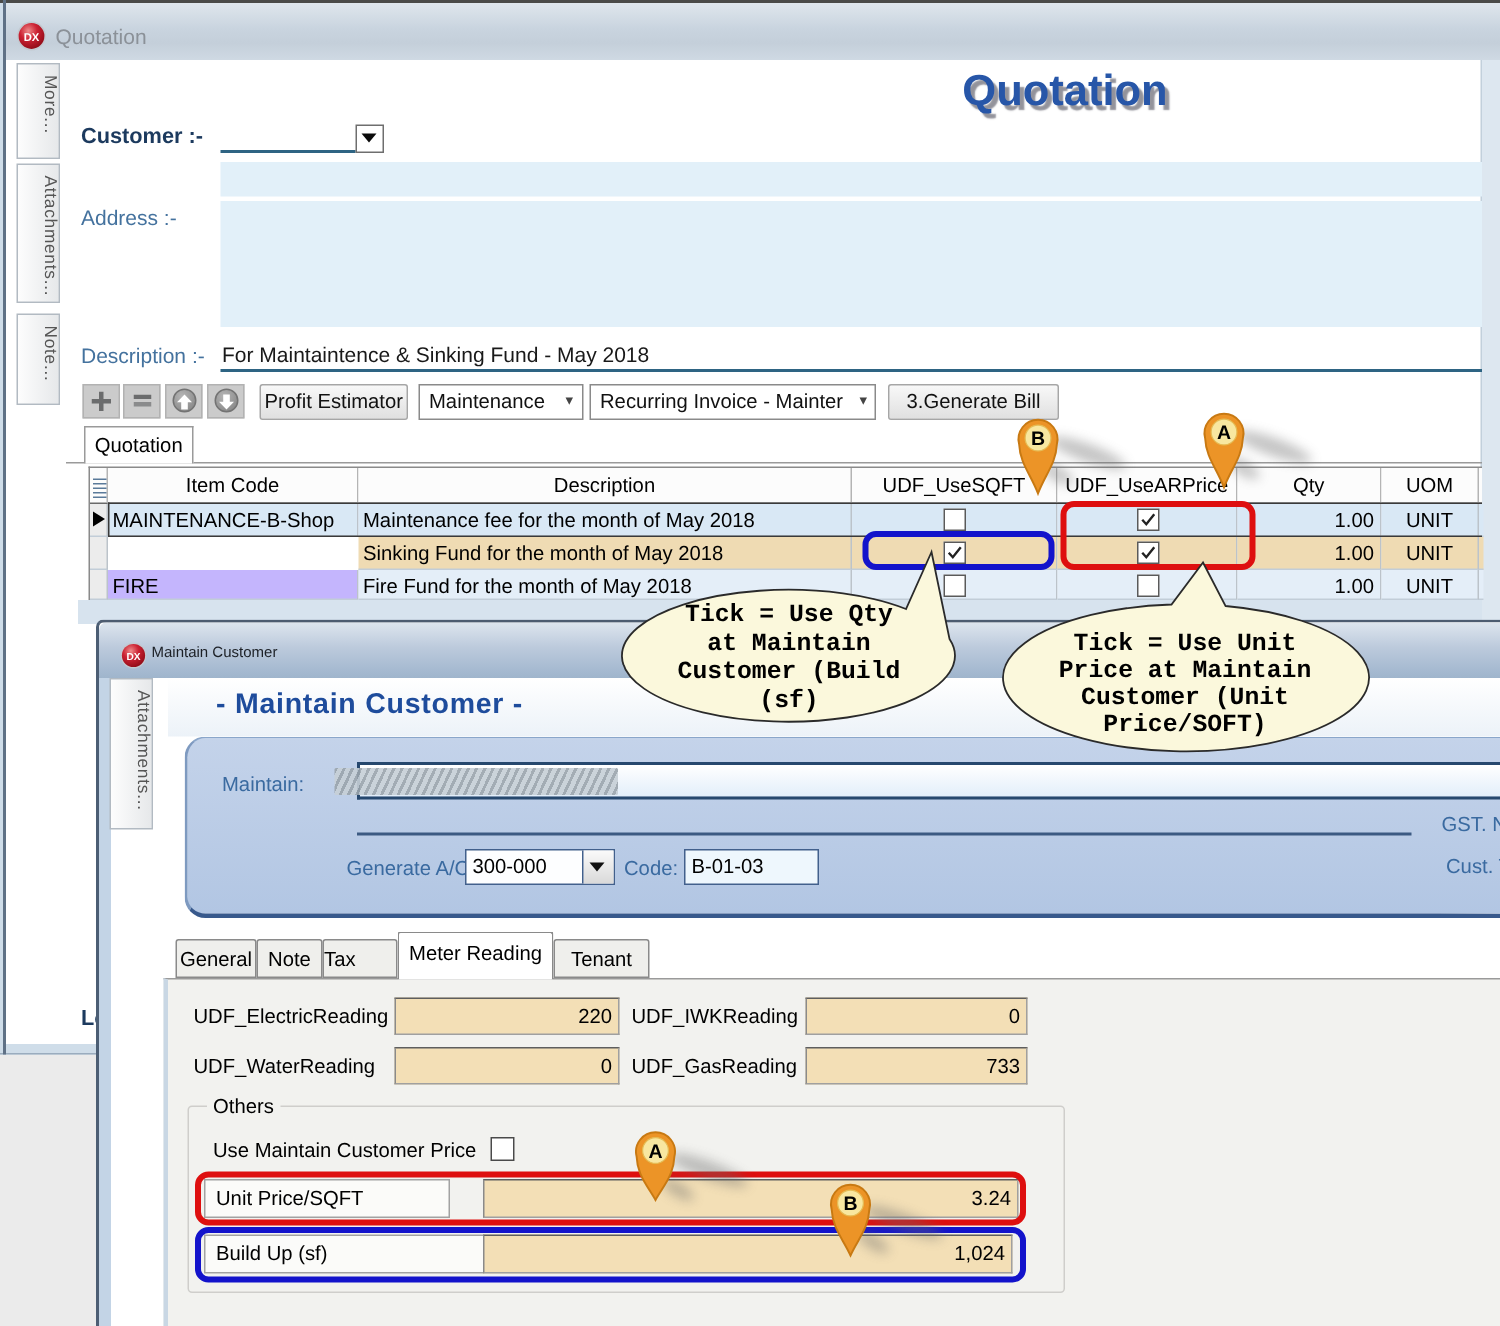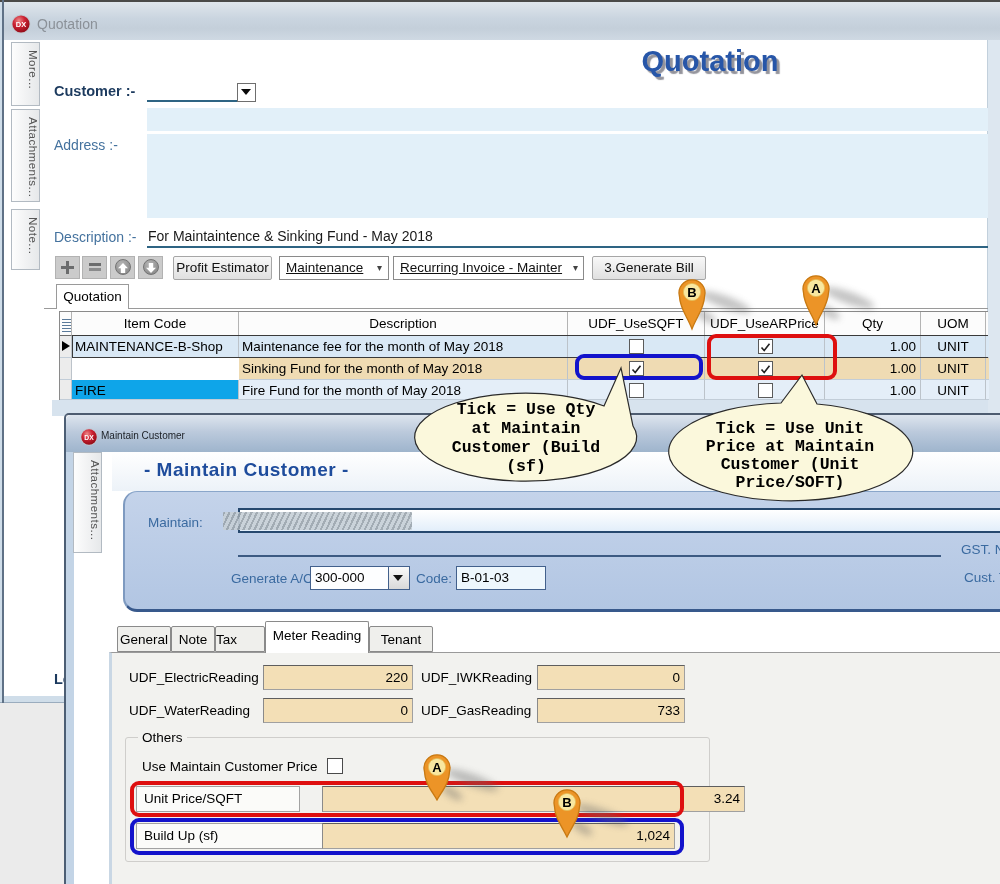--- a/index.html
+++ b/index.html
@@ -7,21 +7,21 @@
   font-family:"Liberation Sans", sans-serif; }
 #stage { position:absolute; left:0; top:0; width:1000px; height:884px; }
 .abs { position:absolute; }
 .vtab { position:absolute; width:29px; background:linear-gradient(90deg,#fdfdfd,#e6e8ea);
   border:1px solid #b2bac2; color:#555; font-size:11.5px;
   writing-mode:vertical-rl; text-align:left; padding-top:7px; padding-left:7px; letter-spacing:0.5px; }
 .bluelab { color:#44729e; font-size:14px; }
 .btn { position:absolute; background:linear-gradient(#f8f8f8,#e0e0e0);
   border:1px solid #a6a6a6; border-radius:2px; font-size:13.5px; color:#111;
   text-align:center; }
-.combo { position:absolute; background:#fff; border:1px solid #8a8a8a; font-size:13.5px; color:#111;text-decoration:underline; }
+.combo { position:absolute; background:#fff; border:1px solid #8a8a8a; font-size:13.5px; color:#111; }
 .gh { position:absolute; height:24px; background:#fcfcfc; border-right:1px solid #b4b4b4;
   font-size:13.5px; color:#000; text-align:center; line-height:24px; }
 .gc { position:absolute; height:22px; font-size:13.5px; color:#000; line-height:21px;
   border-right:1px solid #bcc3ca; border-bottom:1px solid #c2cdd8; padding-left:3px; overflow:hidden; white-space:nowrap;}
 .cb { position:absolute; width:15px; height:15px; background:#fff; border:1px solid #5a5a5a; }
 .tanfield { position:absolute; background:#f3dfb6; border:1px solid #a0a0a0; border-top-color:#5e5e5e; border-left-color:#8a8a8a;
   font-size:13.5px; text-align:right; padding-right:4px; color:#000; }
 .lbl { position:absolute; font-size:13.5px; color:#000; white-space:nowrap; }
 .nvlab { position:absolute; color:#3a6aa0; font-size:13.5px; white-space:nowrap; }
 </style>
@@ -115,21 +115,21 @@
 <div class="gc" style="left:60px;top:358px;width:12px;background:#ececec;"></div>
 <div class="gc" style="left:72px;top:358px;width:167px;background:#efdbb3;margin-top:44px;">SINKING</div>
 <div class="gc" style="left:239px;top:358px;width:329px;background:#efdbb3;">Sinking Fund for the month of May 2018</div>
 <div class="gc" style="left:568px;top:358px;width:137px;background:#efdbb3;"></div>
 <div class="gc" style="left:705px;top:358px;width:120px;background:#efdbb3;"></div>
 <div class="gc" style="left:825px;top:358px;width:96px;background:#efdbb3;text-align:right;padding-right:4px;">1.00</div>
 <div class="gc" style="left:921px;top:358px;width:65px;background:#efdbb3;text-align:center;padding-left:0;">UNIT</div>
 <div class="gc" style="left:986px;top:358px;width:2px;background:#efdbb3;border-right:none;"></div>
 
 <div class="gc" style="left:60px;top:380px;width:12px;height:20px;background:#ececec;"></div>
-<div class="gc" style="left:72px;top:380px;width:167px;height:20px;background:#0ea5e9;">FIRE</div>
+<div class="gc" style="left:72px;top:380px;width:167px;height:20px;background:#c4b5fd;">FIRE</div>
 <div class="gc" style="left:239px;top:380px;width:329px;height:20px;background:#e4eef8;">Fire Fund for the month of May 2018</div>
 <div class="gc" style="left:568px;top:380px;width:137px;height:20px;background:#e4eef8;"></div>
 <div class="gc" style="left:705px;top:380px;width:120px;height:20px;background:#e4eef8;"></div>
 <div class="gc" style="left:825px;top:380px;width:96px;height:20px;background:#e4eef8;text-align:right;padding-right:4px;">1.00</div>
 <div class="gc" style="left:921px;top:380px;width:65px;height:20px;background:#e4eef8;text-align:center;padding-left:0;">UNIT</div>
 <div class="gc" style="left:986px;top:380px;width:2px;height:20px;background:#e4eef8;border-right:none;"></div>
 
 <div class="cb" style="left:629px;top:339px;"></div>
 <div class="cb" style="left:758px;top:339px;"><svg width="13" height="13" viewBox="0 0 13 13">
         <path d="M2.5 6.5 L5.2 9.5 L10.5 2.8" stroke="#222" stroke-width="1.6" fill="none"></path>
@@ -193,21 +193,21 @@
   <div class="tanfield" style="left:197px;top:283px;width:150px;height:25px;line-height:23px;">0</div>
   <div class="lbl" style="left:355px;top:288px;">UDF_GasReading</div>
   <div class="tanfield" style="left:471px;top:283px;width:148px;height:25px;line-height:23px;">733</div>
 
   <div class="abs" style="left:59px;top:322px;width:585px;height:125px;border:1px solid #cfcecb;border-radius:3px;"></div>
   <div class="lbl" style="left:72px;top:315px;background:#f2f2ef;padding:0 4px;">Others</div>
   <div class="lbl" style="left:76px;top:344px;">Use Maintain Customer Price</div>
   <div class="abs" style="left:261px;top:343px;width:16px;height:16px;background:#fff;border:1px solid #4a4a4a;"></div>
 
   <div class="abs" style="left:70px;top:371px;width:164px;height:26px;background:#fbfbf9;border:1px solid #a2a2a2;font-size:13.5px;line-height:24px;padding-left:7px;">Unit Price/SQFT</div>
-  <div class="tanfield" style="left:256px;top:371px;width:423px;height:26px;line-height:24px;">3.24</div>
+  <div class="tanfield" style="left:256px;top:371px;width:357px;height:26px;line-height:24px;">3.24</div>
   <div class="abs" style="left:64px;top:366px;width:554px;height:36px;border:4px solid #de0f0f;border-radius:9px;"></div>
 
   <div class="abs" style="left:70px;top:408px;width:187px;height:26px;background:#fbfbf9;border:1px solid #a2a2a2;font-size:13.5px;line-height:24px;padding-left:7px;">Build Up (sf)</div>
   <div class="tanfield" style="left:256px;top:408px;width:353px;height:26px;line-height:24px;">1,024</div>
   <div class="abs" style="left:64px;top:403px;width:554px;height:37px;border:4px solid #1313cb;border-radius:9px;"></div>
 </div>
 
 <div class="abs" style="left:575px;top:354px;width:128px;height:26px;border:4px solid #1313cb;border-radius:9px;"></div>
 <div class="abs" style="left:707px;top:334px;width:130px;height:46px;border:4px solid #de0f0f;border-radius:9px;"></div>
 

